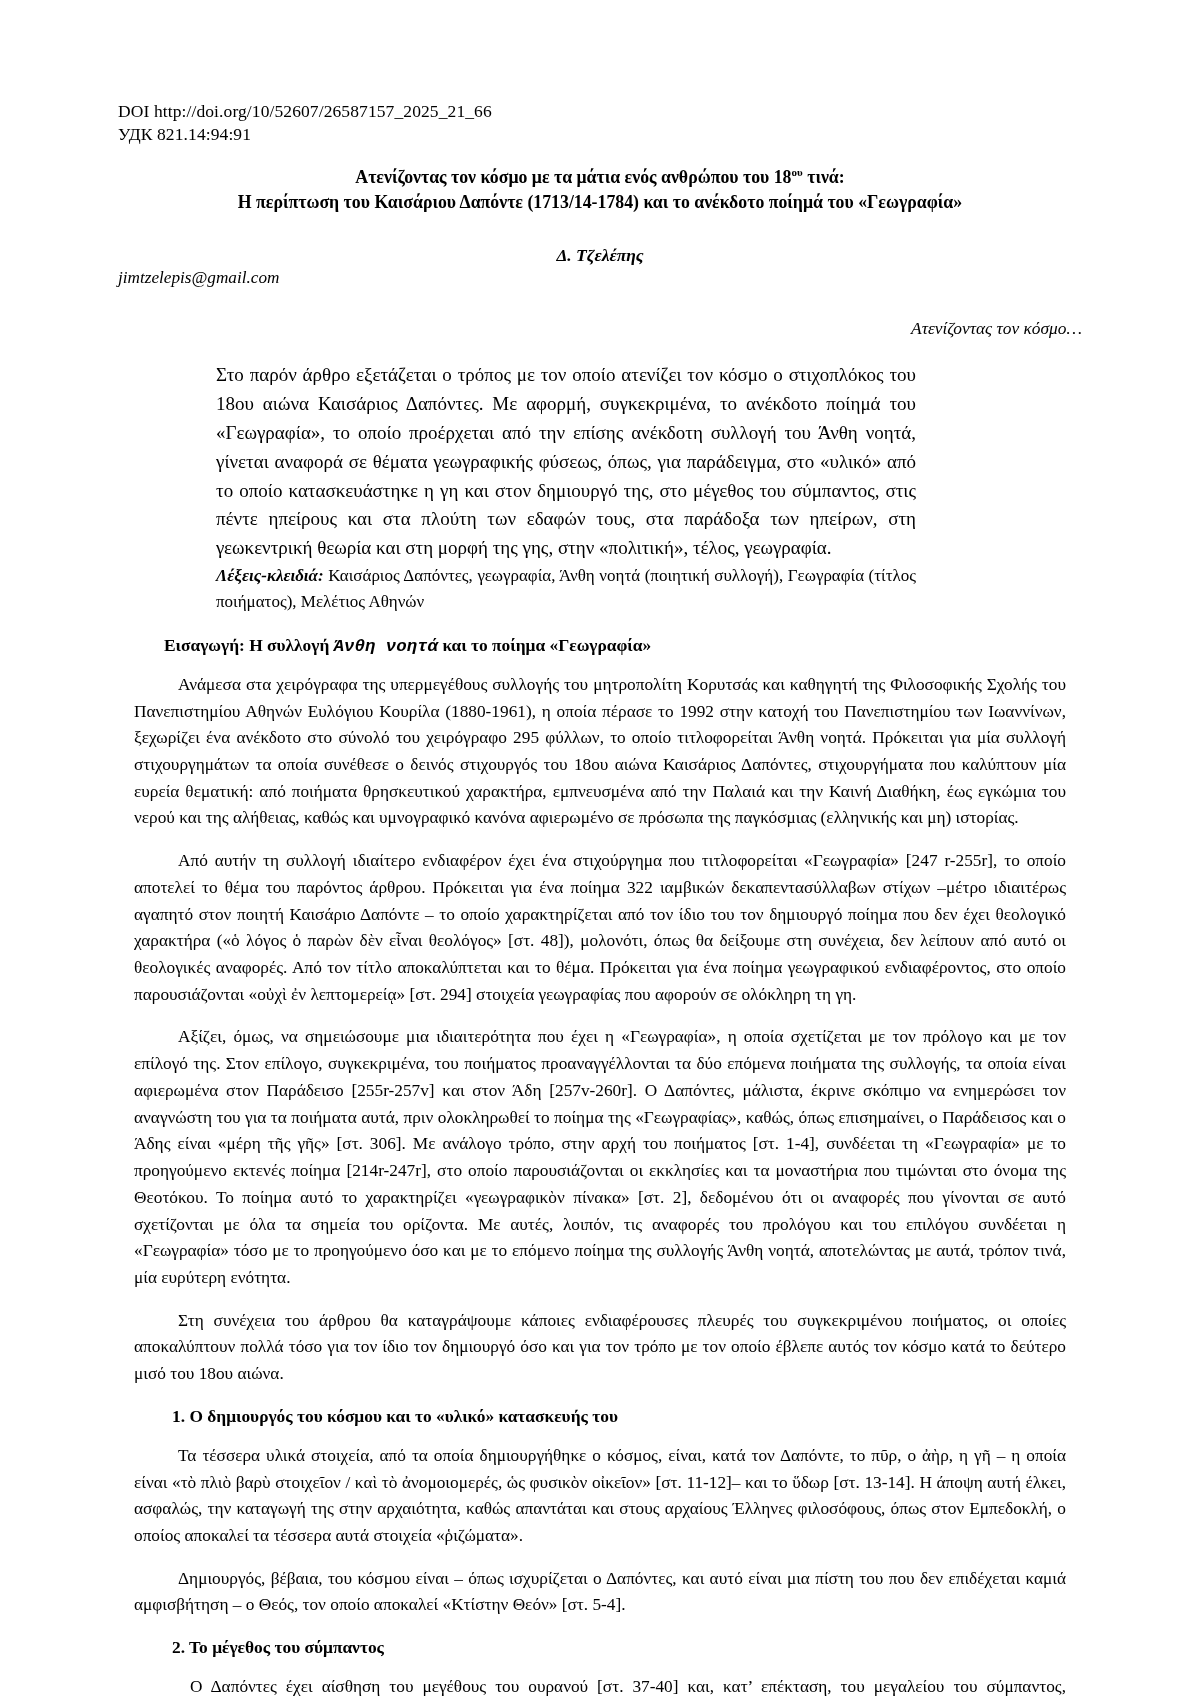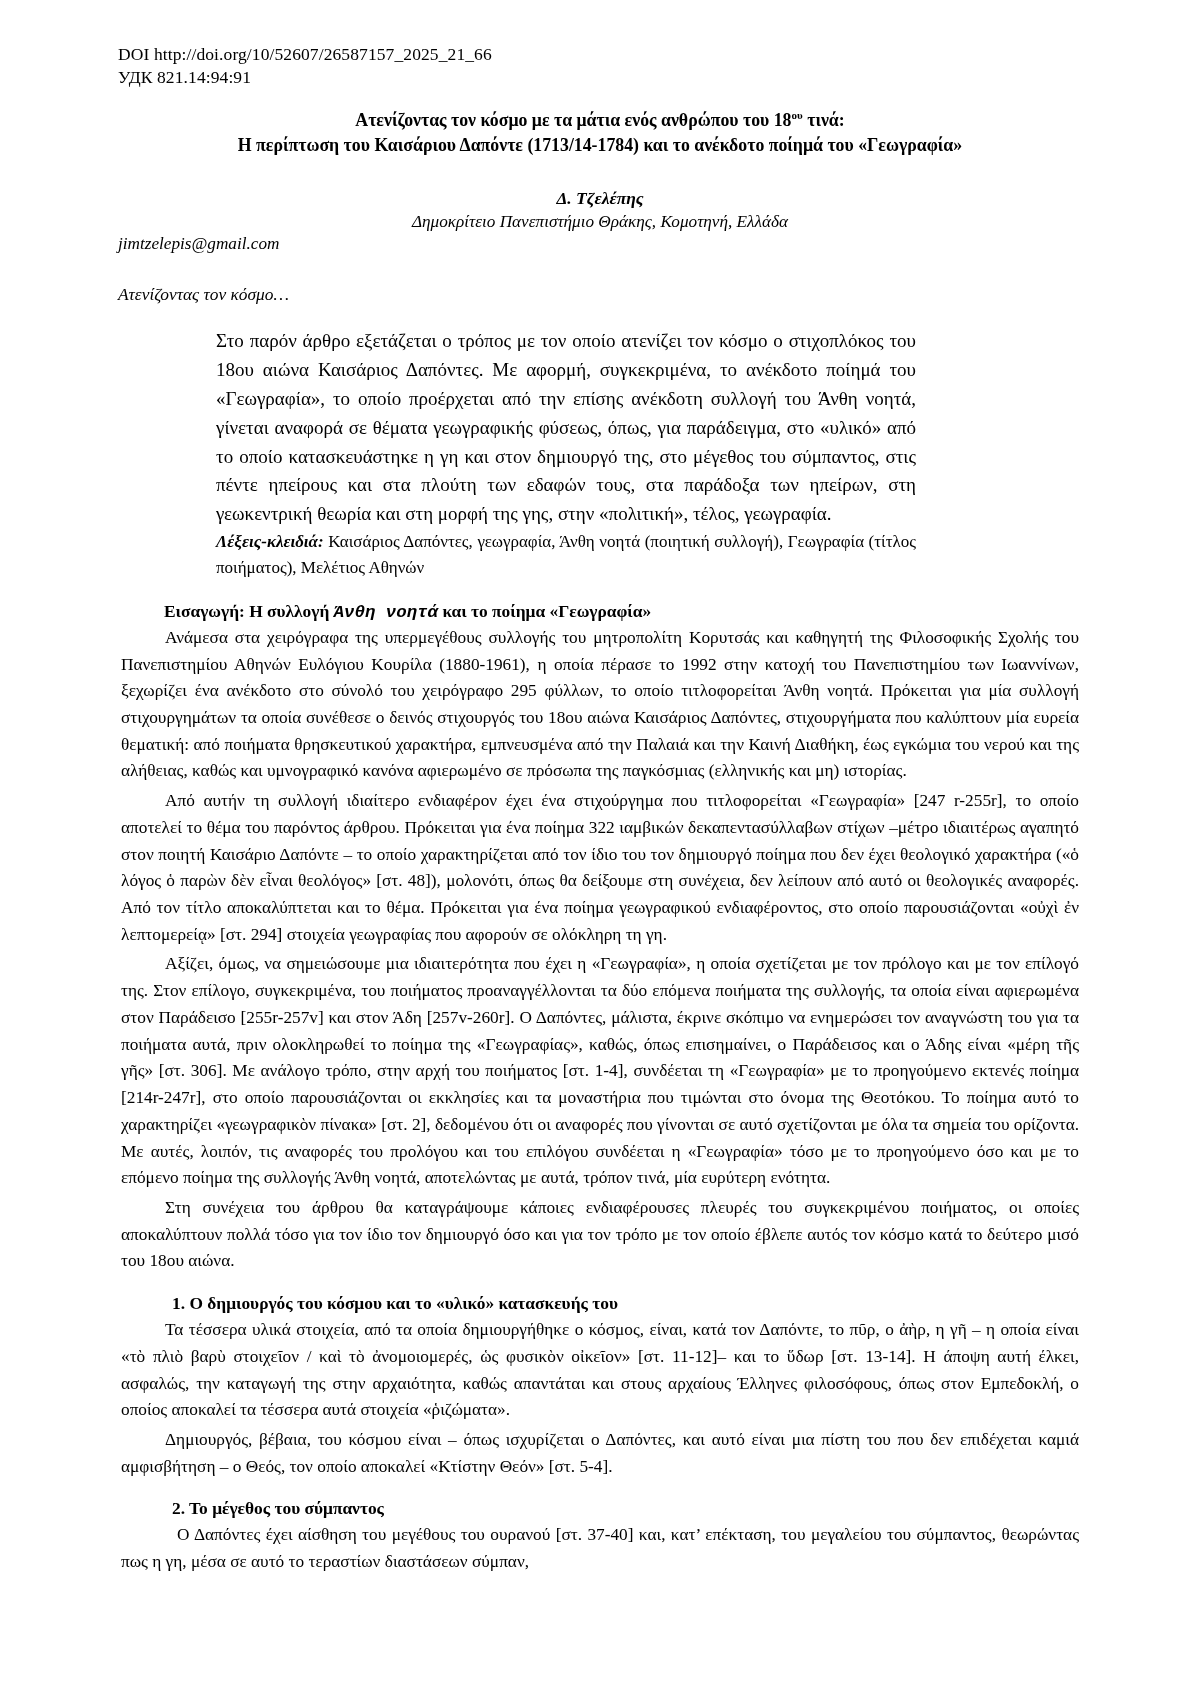--- a/index.html
+++ b/index.html
@@ -11,21 +11,21 @@
     width: 1200px;
     height: 1697px;
     font-family: "Liberation Serif", "DejaVu Serif", serif;
     color: #000000;
     position: relative;
   }
   .page {
     box-sizing: border-box;
     width: 1200px;
     height: 1697px;
-    padding: 43px 118px 60px 118px;
+    padding: 100px 118px 60px 118px;
     position: relative;
   }
   .doi-line {
     font-size: 17.5px;
     line-height: 1.33;
     letter-spacing: 0.1px;
   }
   .title-block {
     text-align: center;
     margin-top: 18px;
@@ -51,21 +51,21 @@
     font-style: italic;
     font-size: 17.2px;
     margin-top: 3px;
   }
   .email {
     font-style: italic;
     font-size: 17.2px;
     margin-top: 2px;
   }
   .abstract-head {
-    text-align: left;
+    text-align: right;
     font-style: italic;
     font-size: 17.4px;
     margin-top: 30px;
   }
   .abstract {
     margin: 22px 0 0 98px;
     width: 700px;
     text-align: justify;
     font-size: 19px;
     line-height: 1.52;
@@ -95,21 +95,21 @@
   .numbered-head {
     font-weight: bold;
     font-size: 17.4px;
     margin-top: 18px;
     margin-left: 54px;
   }
   p.body {
     text-align: justify;
     font-size: 17.3px;
     line-height: 1.545;
-    margin: 3px;
+    margin: 16px;
     text-indent: 44px;
   }
   p.body.extra-indent {
     text-indent: 56px;
   }
   .it { font-style: italic; }
 </style>
 </head>
 <body>
 
@@ -117,21 +117,20 @@
 
   <div class="doi-line">DOI http://doi.org/10/52607/26587157_2025_21_66</div>
   <div class="doi-line">УДК 821.14:94:91</div>
 
   <div class="title-block">
     <div class="title-line"><span>Ατενίζοντας τον κόσμο με τα μάτια ενός ανθρώπου του 18</span><sup class="cent">ου</sup><span> τινά:</span></div>
     <div class="title-line">Η περίπτωση του Καισάριου Δαπόντε (1713/14-1784) και το ανέκδοτο ποίημά του «Γεωγραφία»</div>
   </div>
 
   <div class="author">Δ. Τζελέπης</div>
-  <div class="affil">Δημοκρίτειο Πανεπιστήμιο Θράκης, Κομοτηνή, Ελλάδα</div>
   <div class="email">jimtzelepis@gmail.com</div>
 
   <div class="abstract-head">Ατενίζοντας τον κόσμο…</div>
 
   <div class="abstract">Στο παρόν άρθρο εξετάζεται ο τρόπος με τον οποίο ατενίζει τον κόσμο ο στιχοπλόκος του 18ου αιώνα Καισάριος Δαπόντες. Με αφορμή, συγκεκριμένα, το ανέκδοτο ποίημά του «Γεωγραφία», το οποίο προέρχεται από την επίσης ανέκδοτη συλλογή του Άνθη νοητά, γίνεται αναφορά σε θέματα γεωγραφικής φύσεως, όπως, για παράδειγμα, στο «υλικό» από το οποίο κατασκευάστηκε η γη και στον δημιουργό της, στο μέγεθος του σύμπαντος, στις πέντε ηπείρους και στα πλούτη των εδαφών τους, στα παράδοξα των ηπείρων, στη γεωκεντρική θεωρία και στη μορφή της γης, στην «πολιτική», τέλος, γεωγραφία.</div>
 
   <div class="keywords"><span class="kw-label">Λέξεις-κλειδιά:</span><span> Καισάριος Δαπόντες, γεωγραφία, Άνθη νοητά (ποιητική συλλογή), Γεωγραφία (τίτλος ποιήματος), Μελέτιος Αθηνών</span></div>
 
   <div class="section-head"><span>Εισαγωγή: Η συλλογή </span><span class="it">Άνθη νοητά</span><span> και το ποίημα «Γεωγραφία»</span></div>
 

